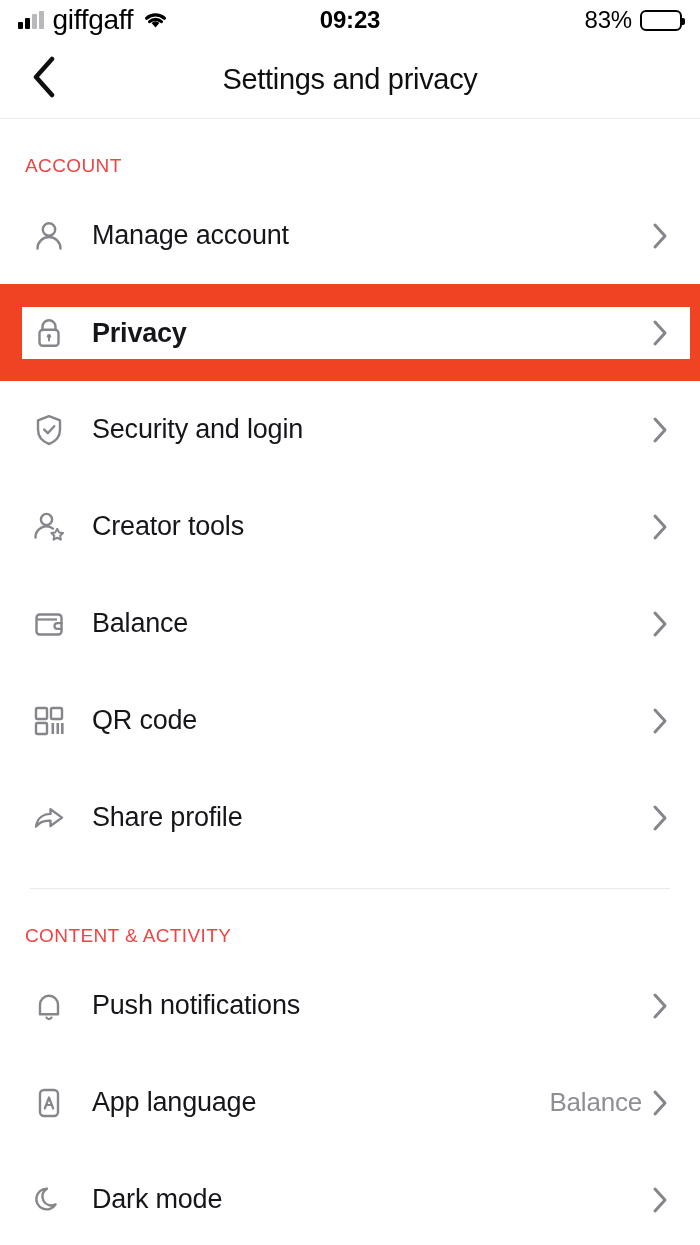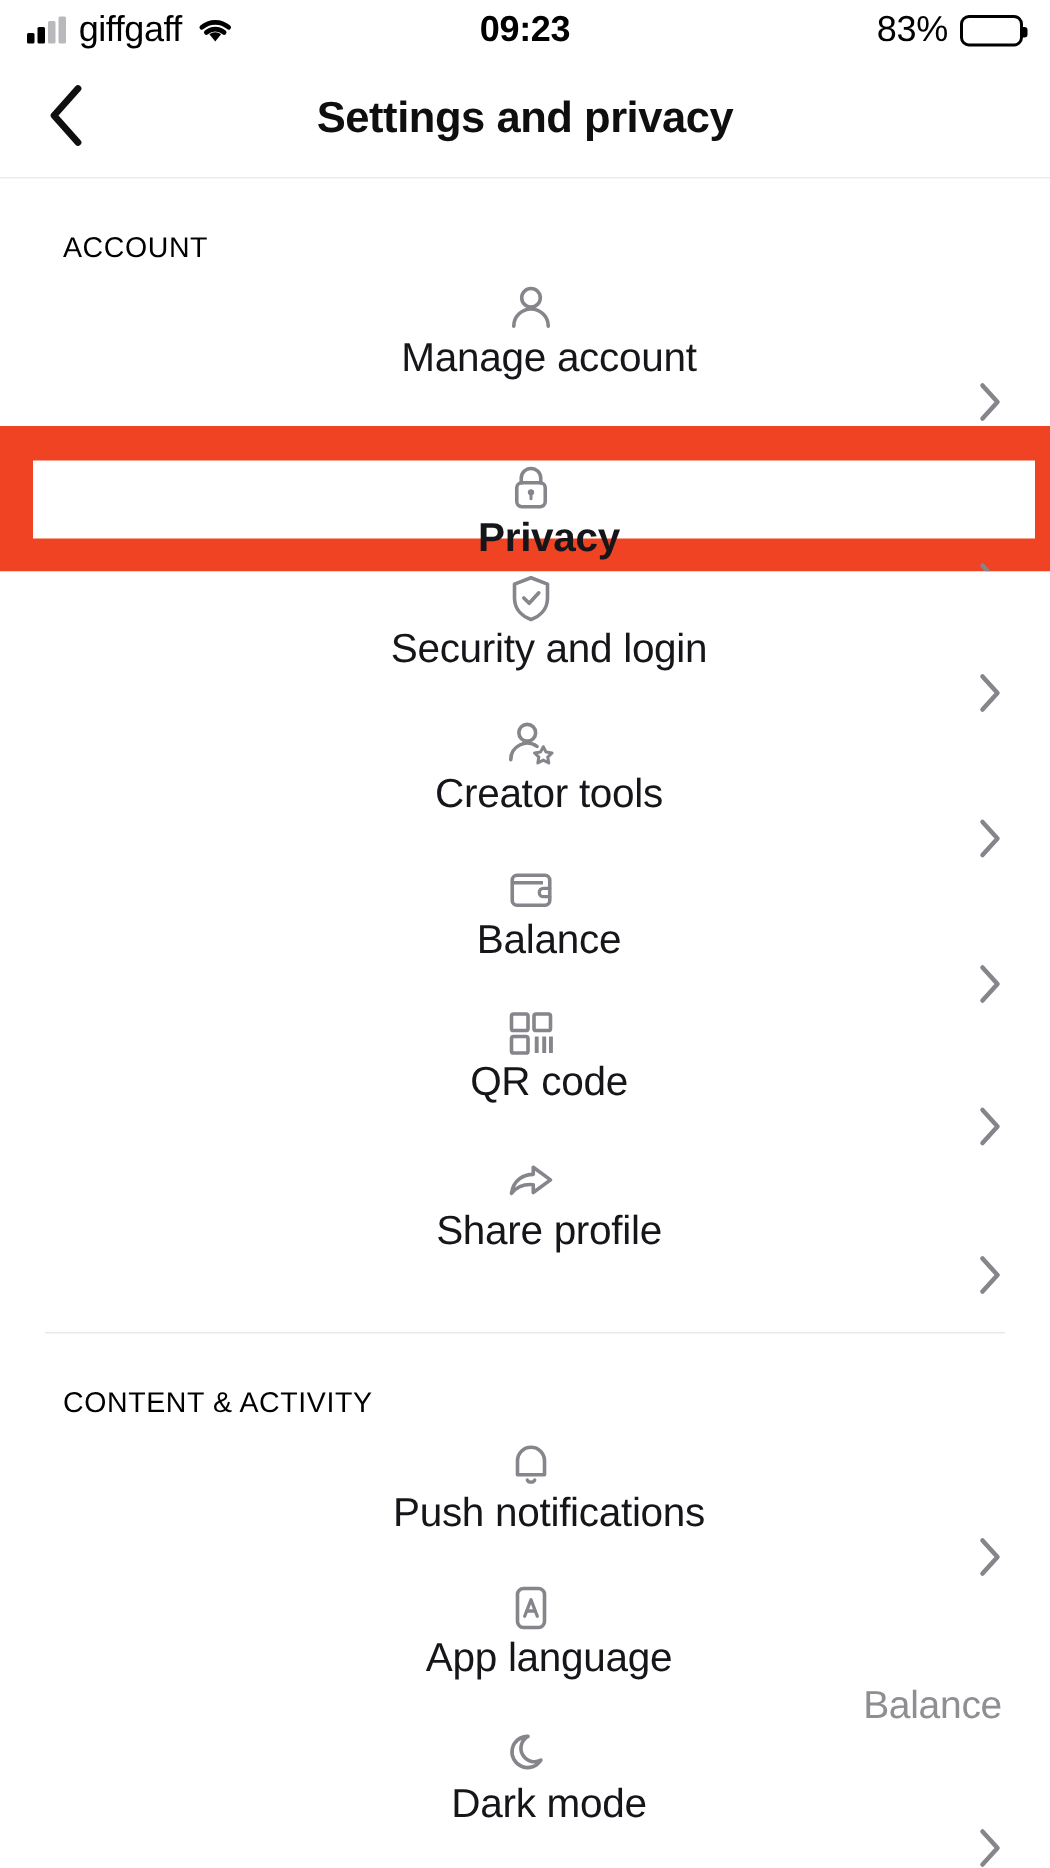--- a/index.html
+++ b/index.html
@@ -41,21 +41,21 @@
     display: block;
     width: 4.5px;
     border-radius: 1px;
     background: #000;
   }
   .signal-bars i:nth-child(1) { height: 7px; }
   .signal-bars i:nth-child(2) { height: 11px; }
   .signal-bars i:nth-child(3) { height: 15px; background: #b9b9bd; }
   .signal-bars i:nth-child(4) { height: 18px; background: #b9b9bd; }
   .carrier {
-    font-size: 24px;
+    font-size: 28px;
     color: #000;
     letter-spacing: -0.3px;
   }
   .wifi-icon { display: block; }
   .status-center {
     position: absolute;
     left: 0; right: 0;
     text-align: center;
     font-size: 24px;
     font-weight: bold;
@@ -117,45 +117,44 @@
     height: 48px;
     display: flex;
     align-items: center;
     justify-content: center;
     cursor: pointer;
   }
   .nav-title {
     width: 100%;
     text-align: center;
     font-size: 29px;
-    font-weight: bold;
+    font-weight: normal;
     color: #0f0f10;
     letter-spacing: -0.3px;
   }
 
   
   .section-header {
     font-size: 19px;
-    color: #000000;
+    color: #ef4444;
     letter-spacing: 0.4px;
-    padding-left: 42px;
+    padding-left: 25px;
     padding-top: 36px;
     padding-bottom: 10px;
     text-transform: uppercase;
   }
   .row {
     height: 97px;
     display: flex;
     align-items: center;
     padding: 0 22px 0 30px;
     box-sizing: border-box;
     position: relative;
     cursor: pointer;
     background: #fff;
-    flex-direction: column;
   }
   .row .icon-wrap {
     width: 38px;
     min-width: 38px;
     display: flex;
     align-items: center;
     justify-content: center;
   }
   .row .row-label {
     font-size: 27px;

